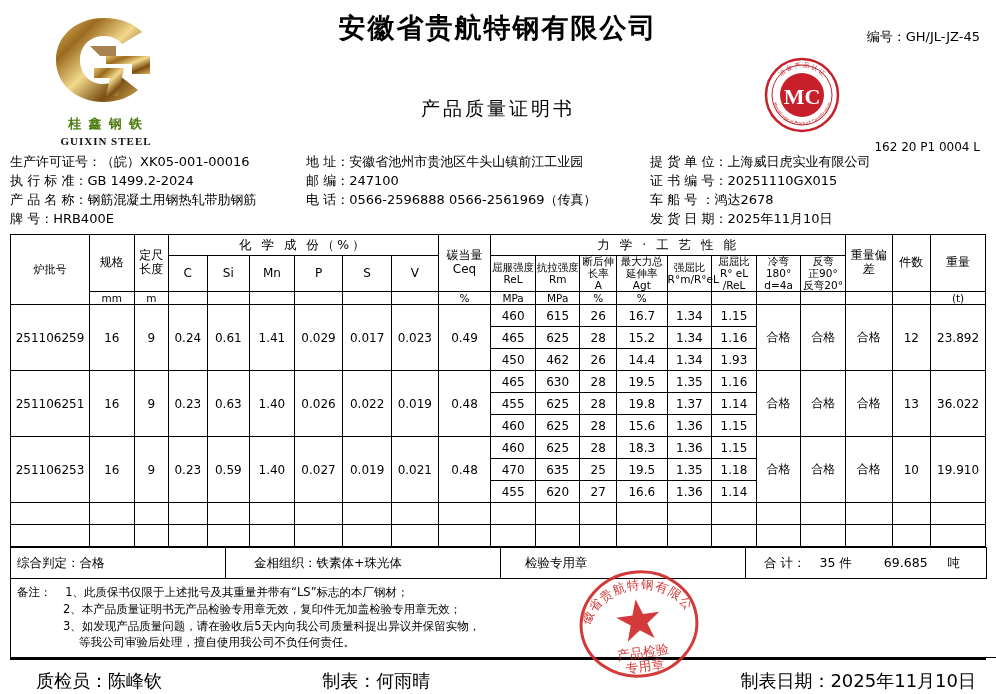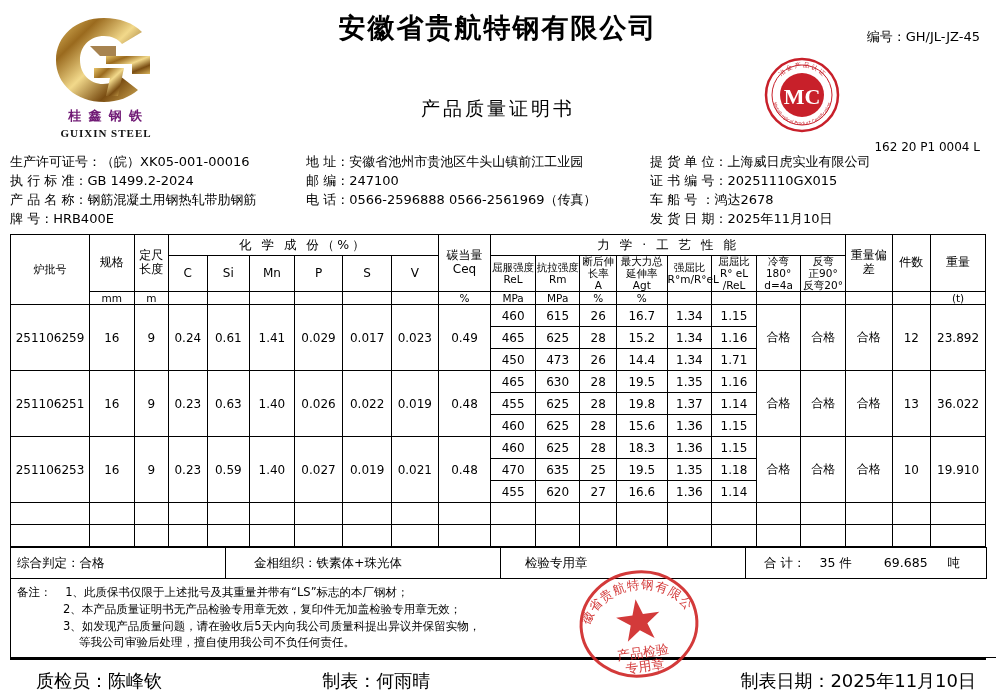--- a/index.html
+++ b/index.html
@@ -15,21 +15,21 @@
 
   
   .header{position:relative;height:150px;}
   .logo{position:absolute;left:36px;top:12px;width:140px;height:130px;text-align:center;}
   .logo-mark{
     width:120px;height:95px;margin:0 auto;position:relative;
   }
   .logo-mark svg{display:block;}
   .logo-text{
     font-family:"Liberation Serif", serif;
-    font-size:13px;font-weight:bold;letter-spacing:2px;color:#701a75;margin-top:0;
+    font-size:13px;font-weight:bold;letter-spacing:2px;color:#4d7c0f;margin-top:8px;
   }
   .logo-sub{
     font-family:"Liberation Serif", serif;
     font-size:11px;font-weight:bold;letter-spacing:1px;color:#111;margin-top:2px;
   }
   .title-main{
     position:absolute;left:0;right:0;top:10px;text-align:center;
     font-family:"DejaVu Sans", sans-serif;
     font-size:27px;font-weight:bold;letter-spacing:2px;
   }
@@ -330,25 +330,25 @@
     <tr class="data">
       <td>465</td>
       <td>625</td>
       <td>28</td>
       <td>15.2</td>
       <td>1.34</td>
       <td>1.16</td>
     </tr>
     <tr class="data">
       <td>450</td>
-      <td>473</td>
+      <td>462</td>
       <td>26</td>
       <td>14.4</td>
       <td>1.34</td>
-      <td>1.71</td>
+      <td>1.93</td>
     </tr>
 
     <tr class="data">
       <td rowspan="3">251106251</td>
       <td rowspan="3">16</td>
       <td rowspan="3">9</td>
       <td rowspan="3">0.23</td>
       <td rowspan="3">0.63</td>
       <td rowspan="3">1.40</td>
       <td rowspan="3">0.026</td>

